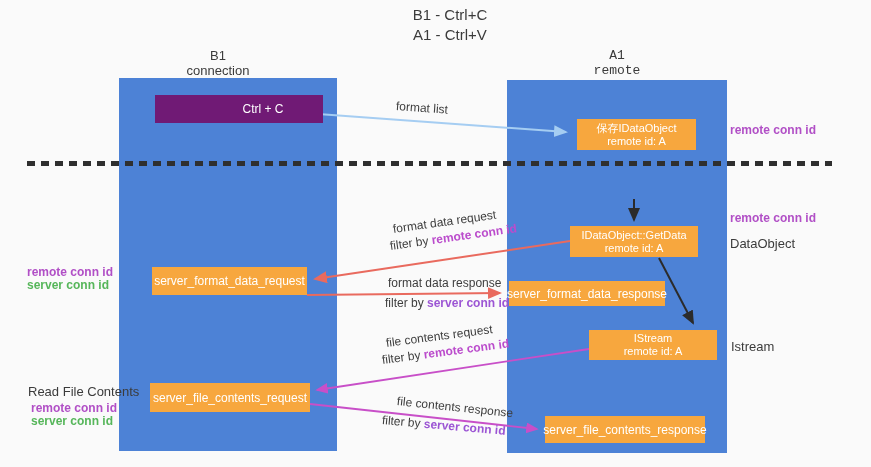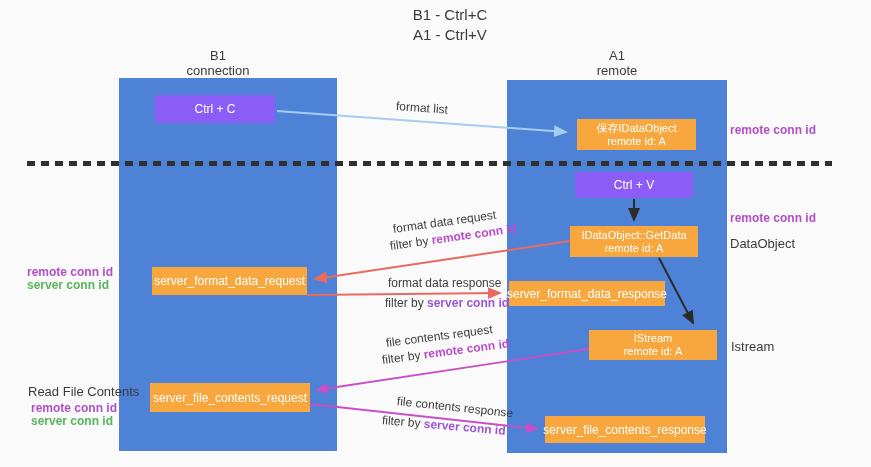--- a/index.html
+++ b/index.html
@@ -11,31 +11,31 @@
   }
   .abs { position:absolute; }
 
   
   #title { left:250px; top:5px; width:400px; text-align:center;
            font-size:15px; line-height:20px; color:#3b3b3b; }
 
   
   .lane-hdr { width:160px; text-align:center; font-size:13px; line-height:15px; color:#3b3b3b; }
   #hdr-left { left:138px; top:48px; }
-  #hdr-right { left:537px; top:48px; }
+  #hdr-right { left:537px; top:48px;font-family:Liberation Mono, monospace; }
 
   
   .lane { background:#4d82d6; }
   #lane-left  { left:119px; top:78px;  width:218px; height:373px; }
   #lane-right { left:507px; top:80px;  width:220px; height:373px; }
 
   
   .box { display:flex; flex-direction:column; align-items:center; justify-content:center;
          color:#fff; text-align:center; }
-  .box-green  { background:#8b5cf6; }
+  .box-green  { background:#701a75;padding-left:48px; }
   .box-orange { background:#f7a73e;text-align:center; }
   .one-line { font-size:12px; }
   .two-line { font-size:11px; line-height:13px; }
   #box-ctrlc   { left:155px; top:95px;  width:120px; height:28px; }
   #box-saved   { left:577px; top:119px; width:119px; height:31px; }
   #box-ctrlv   { left:575px; top:172px; width:118px; height:26px; }
   #box-getdata { left:570px; top:226px; width:128px; height:31px; }
   #box-fmtreq  { left:152px; top:267px; width:155px; height:28px; }
   #box-fmtres  { left:509px; top:281px; width:156px; height:25px; }
   #box-istream { left:589px; top:330px; width:128px; height:30px; }
@@ -120,23 +120,20 @@
 
   <div class="abs box box-green one-line" id="box-ctrlc">
     <div>Ctrl + C</div>
   </div>
 
   <div class="abs box box-orange two-line" id="box-saved">
     <div>保存IDataObject</div>
     <div>remote id: A</div>
   </div>
 
-  <div class="abs box box-green one-line" id="box-ctrlv">
-    <div>Ctrl + V</div>
-  </div>
 
   <div class="abs box box-orange two-line" id="box-getdata">
     <div>IDataObject::GetData</div>
     <div>remote id: A</div>
   </div>
 
   <div class="abs box box-orange one-line" id="box-fmtres">
     <div>server_format_data_response</div>
   </div>
 

